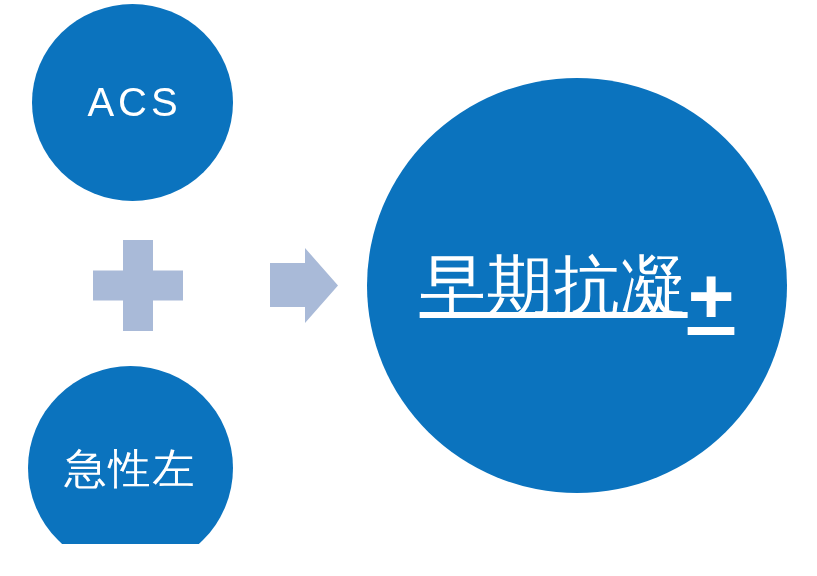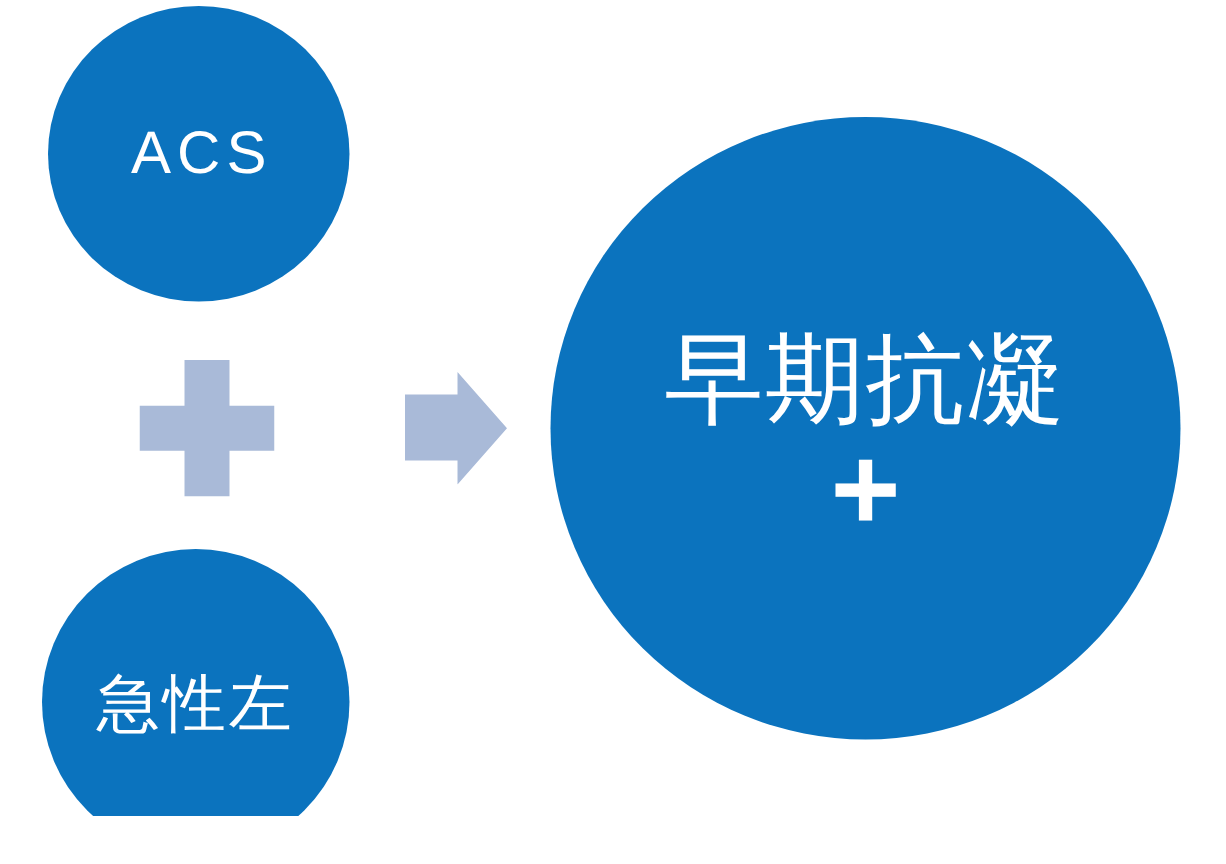--- a/index.html
+++ b/index.html
@@ -45,21 +45,22 @@
     letter-spacing: 2px;
     flex-direction: row;
     text-align: center;
   }
   
   .node-result {
     left: 367px;
     top: 78px;
     width: 420px;
     height: 415px;
-    flex-direction: column;
+    flex-direction: row;
+    text-decoration: underline;
   }
   .result-line {
     font-size: 66px;
     line-height: 61px;
     letter-spacing: 1px;
     white-space: nowrap;
   }
   .result-plus {
     height: 47px;
     margin-top: 20px;

